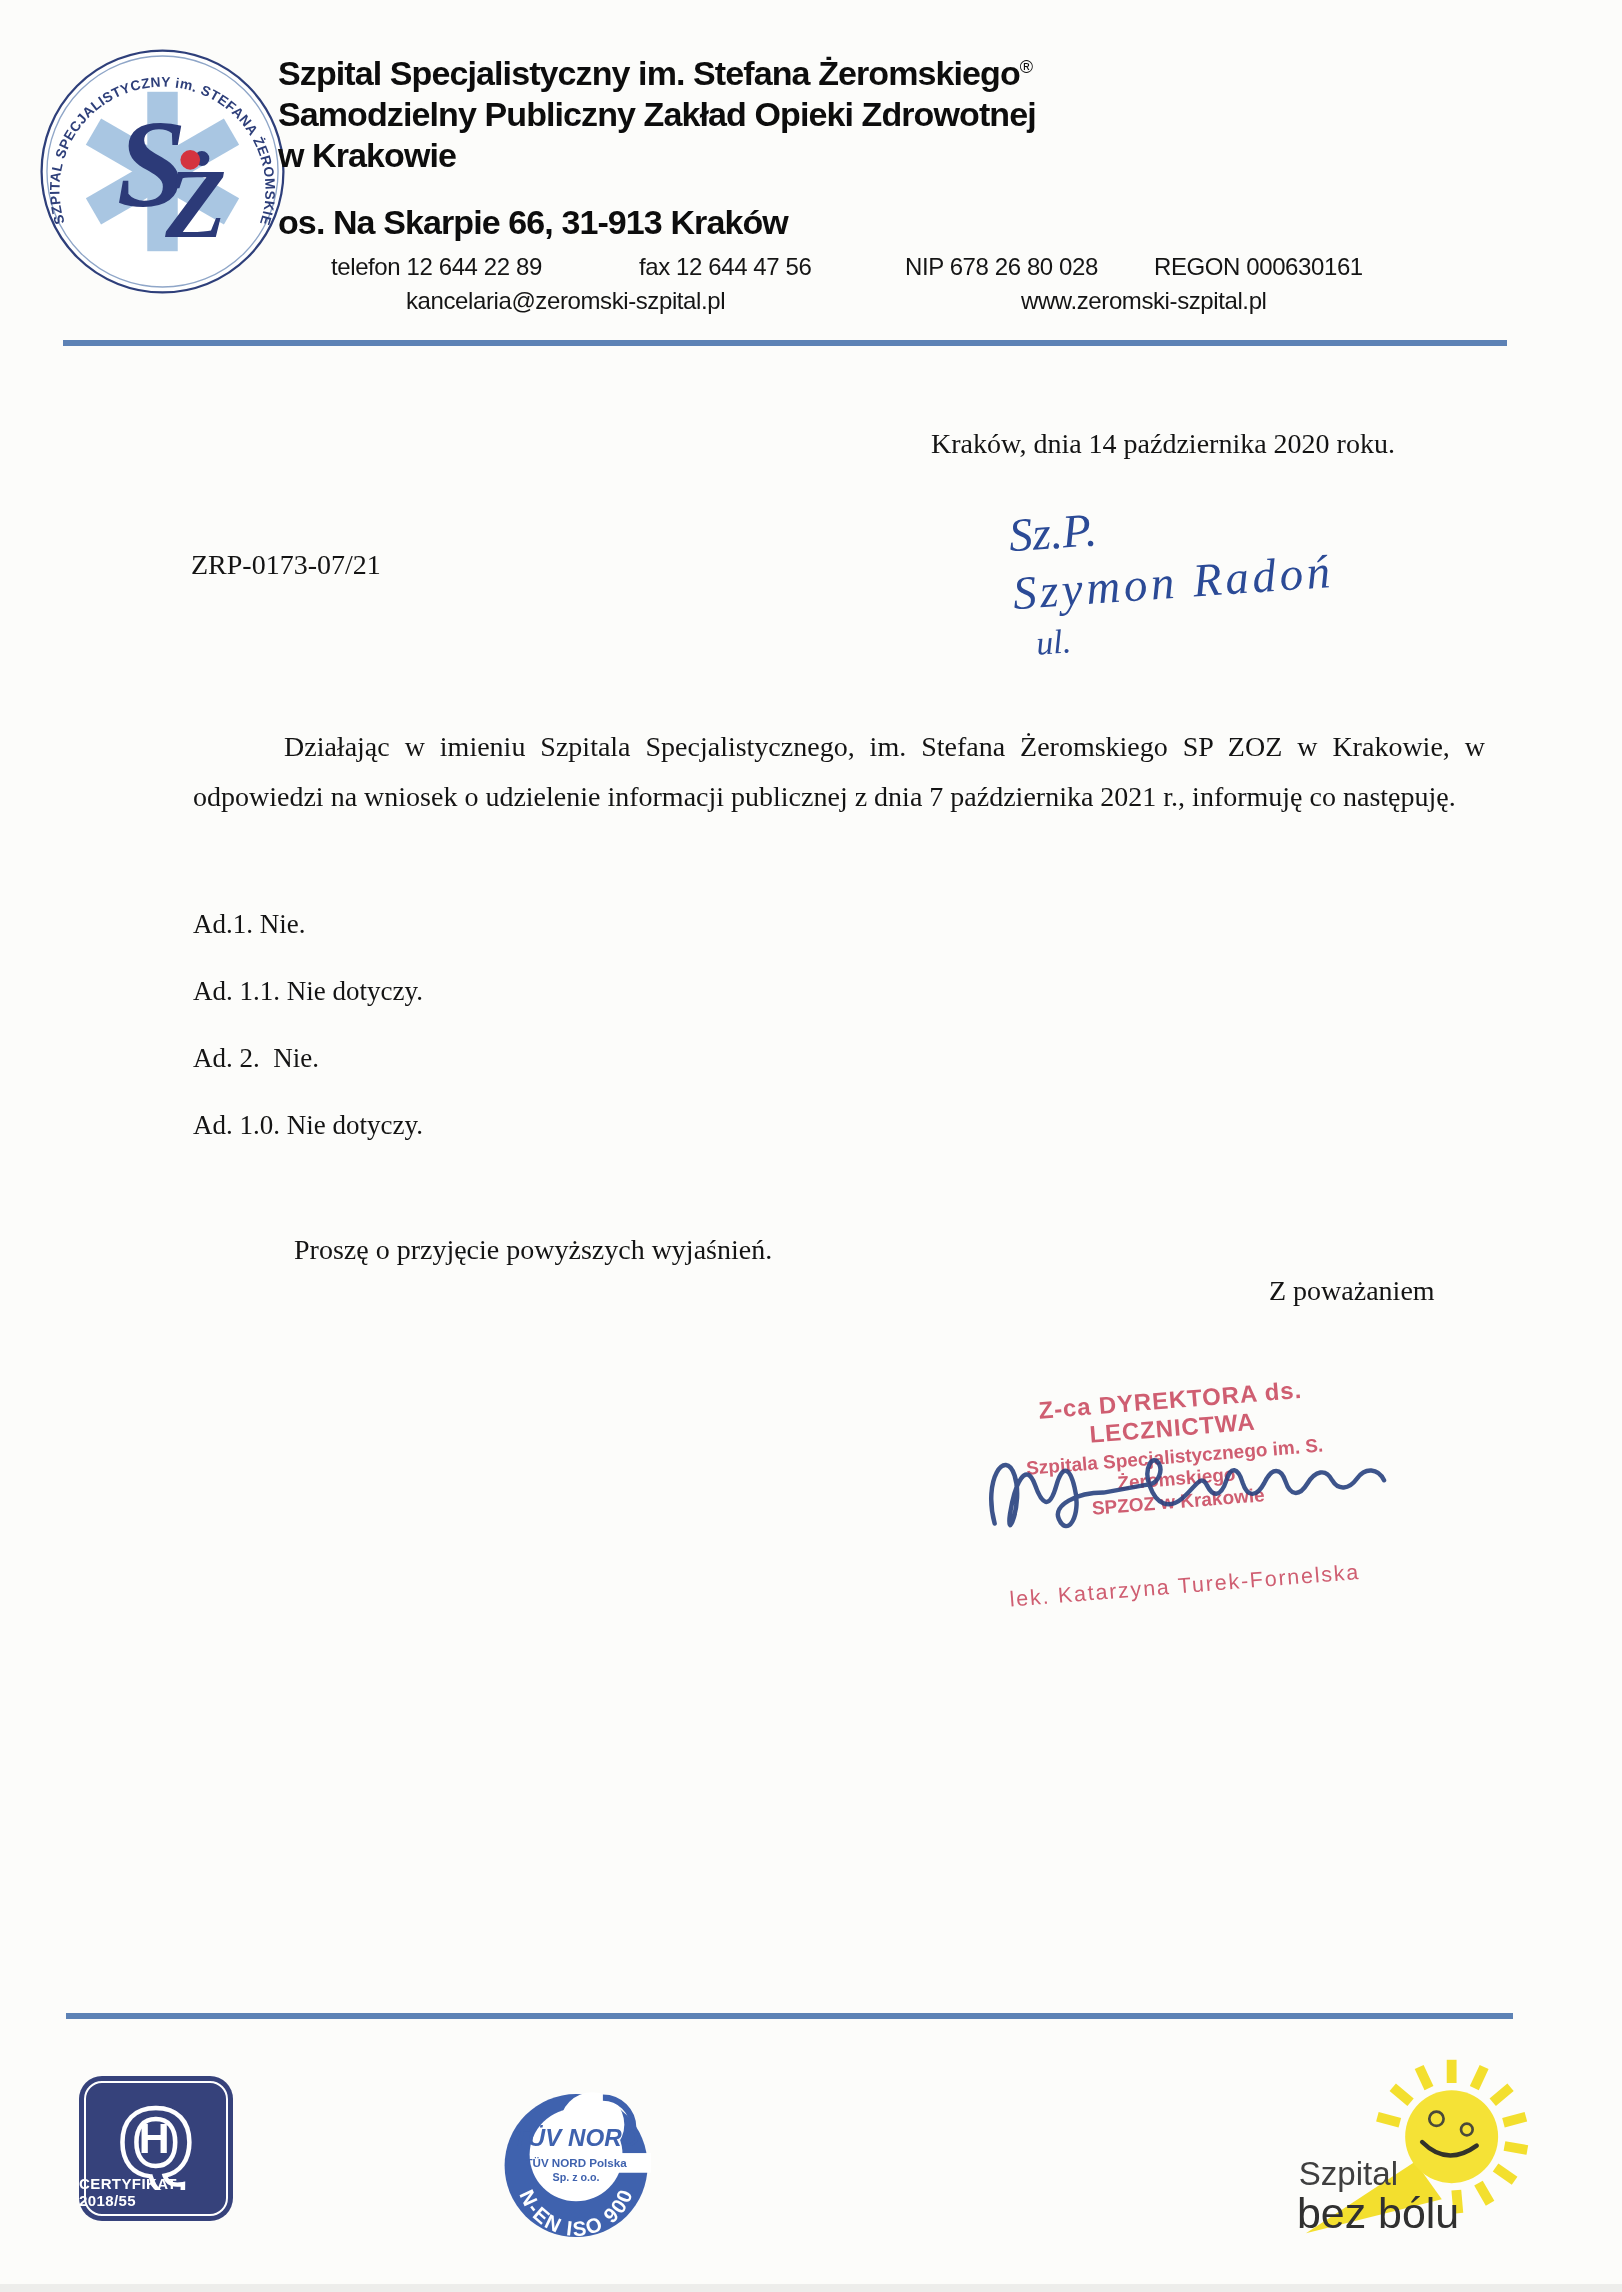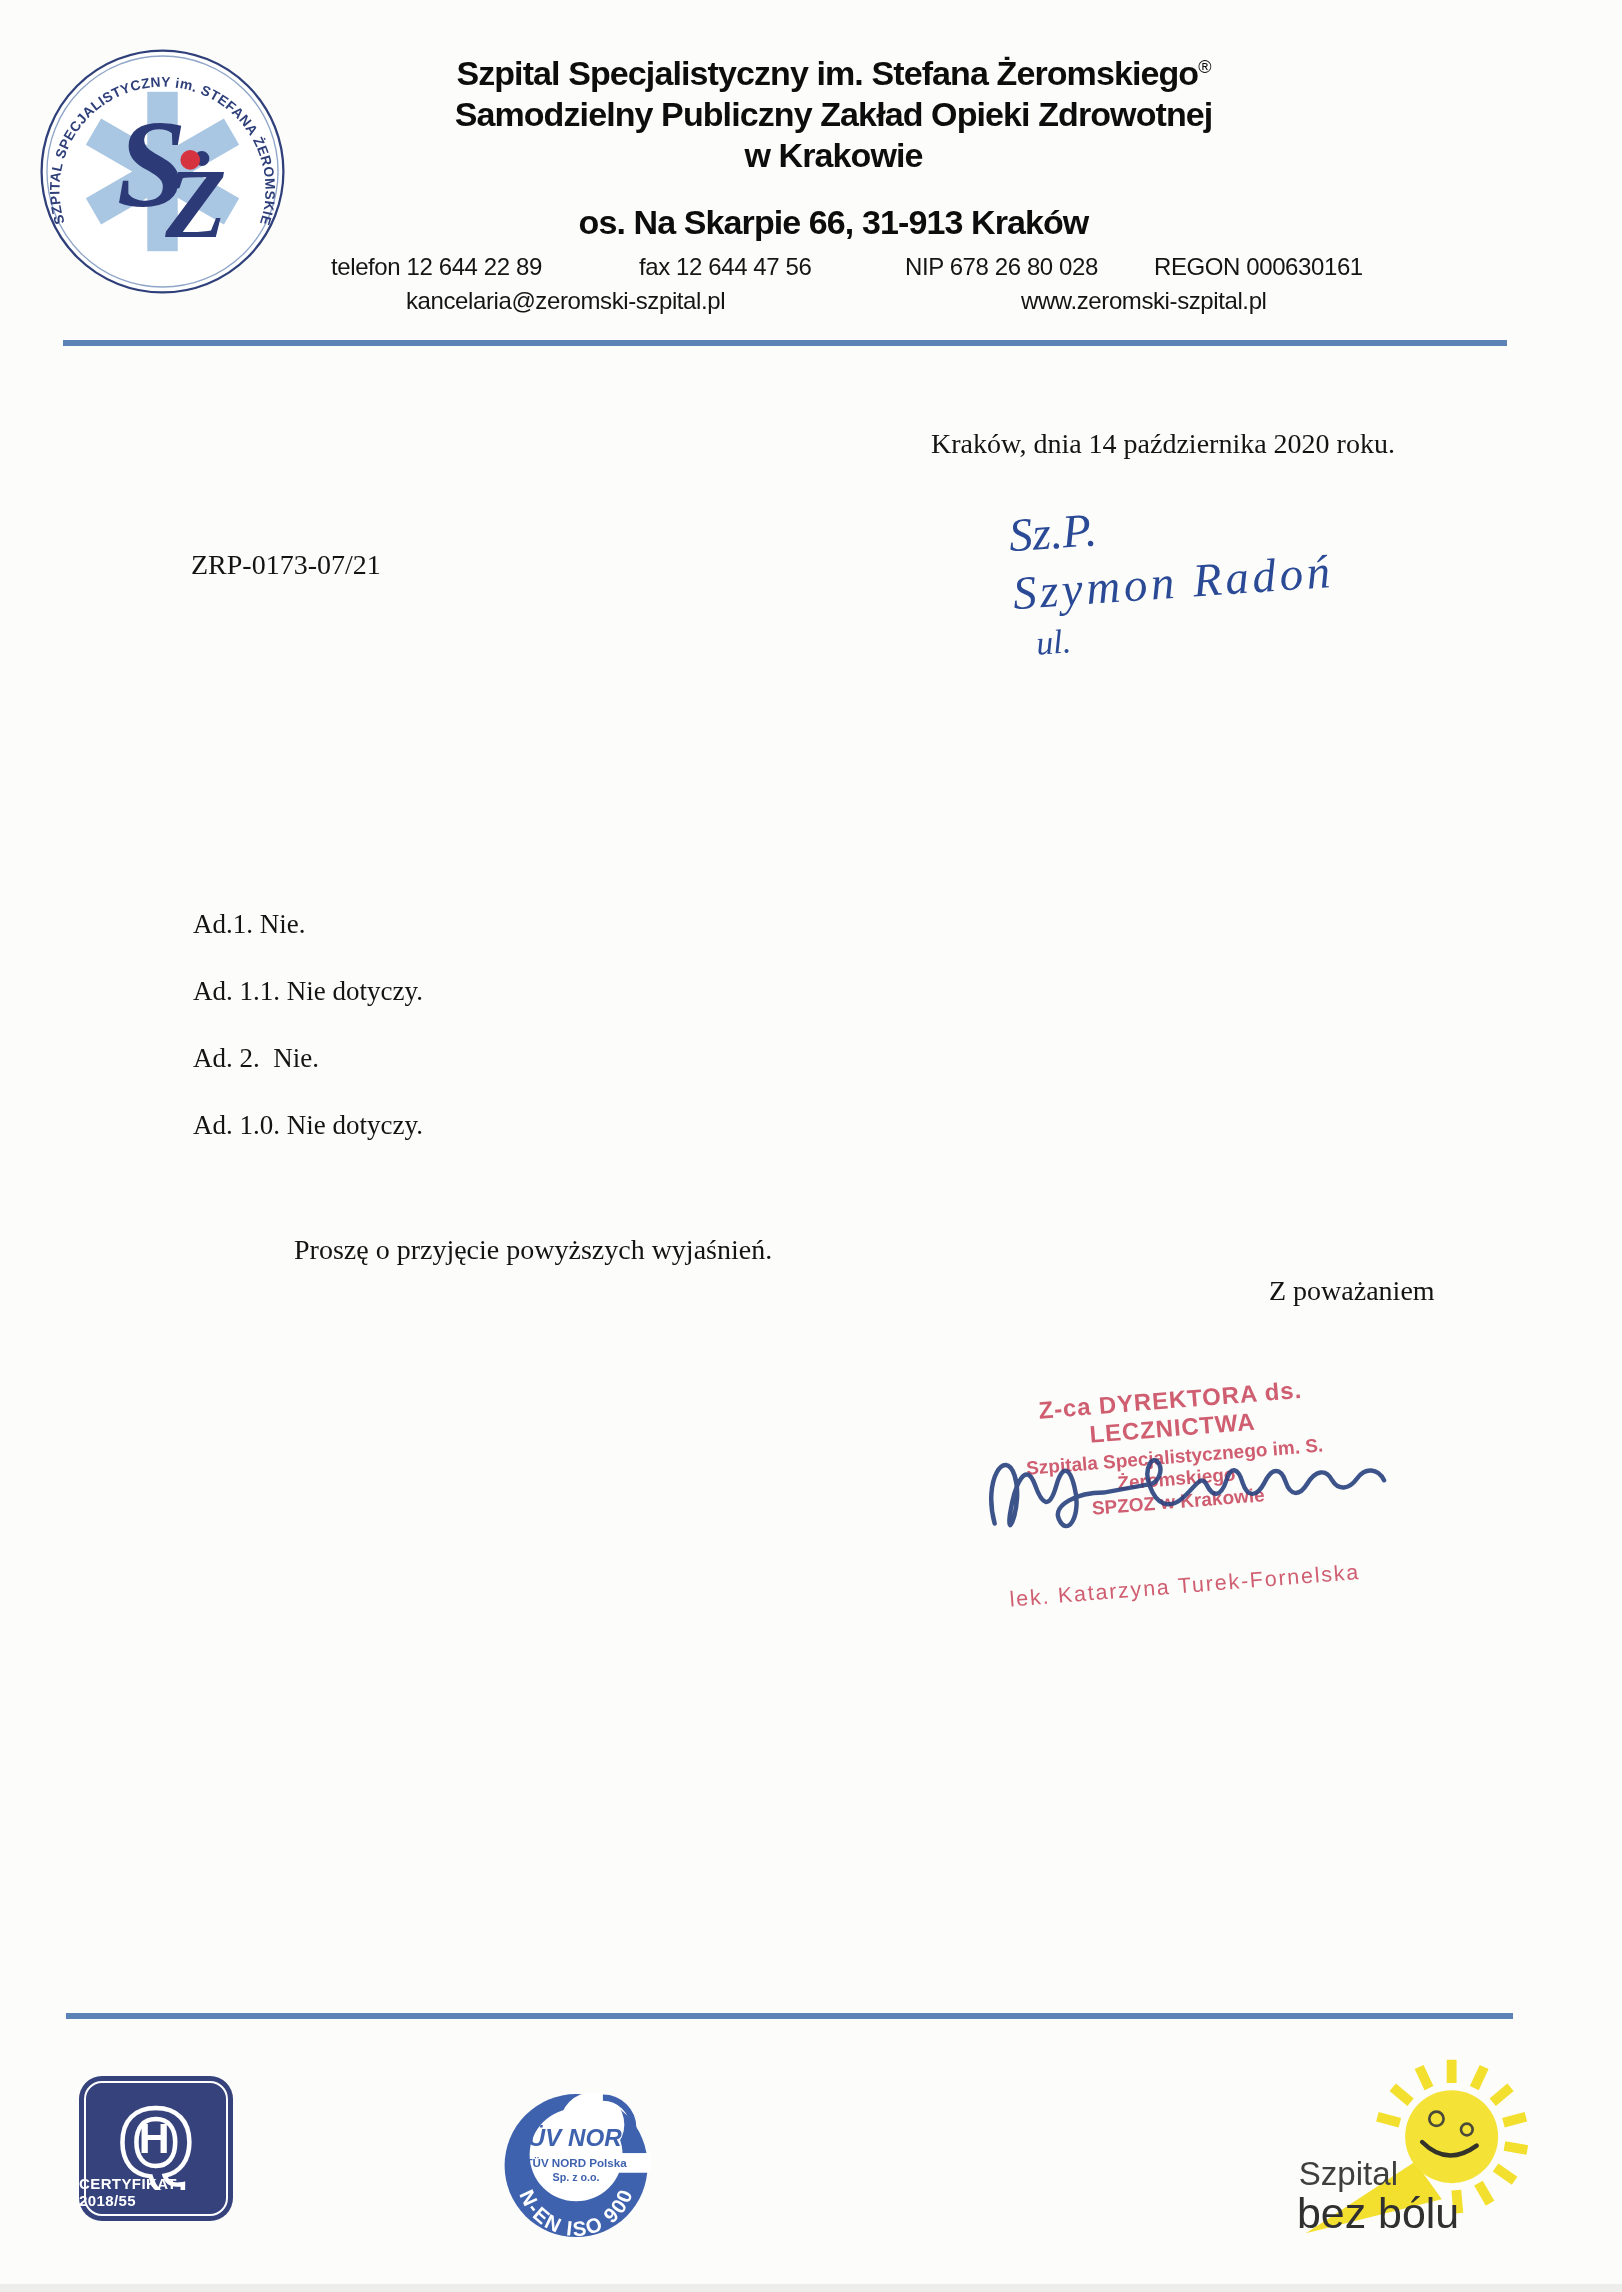--- a/index.html
+++ b/index.html
@@ -2,21 +2,21 @@
 <html style="font-size:14.3px"><head>
 <meta charset="utf-8">
 <style>
   html,body{margin:0;padding:0;background:#e9e9e7;}
   #page{position:relative;width:1623px;height:2293px;background:#fcfcfa;overflow:hidden;
         font-family:"Liberation Sans",sans-serif;color:#111;}
   #page::after{content:"";position:absolute;left:0;bottom:0;width:100%;height:9px;background:#ededeb;}
 
   
   .logo-badge{position:absolute;left:38px;top:47px;width:249px;height:249px;}
-  .header-text{position:absolute;left:278px;top:47px;width:1111px;text-align:center;}
+  .header-text{position:absolute;left:278px;top:47px;width:1111px;}
   .org-line{font-size:34px;font-weight:bold;letter-spacing:-0.9px;line-height:41px;color:#0d0d0d;}
   .org-line sup{font-size:18px;font-weight:normal;}
   .addr-line{font-size:34px;font-weight:bold;letter-spacing:-0.9px;margin-top:27px;color:#0d0d0d;}
   .contact{position:absolute;font-size:24px;letter-spacing:-0.4px;color:#151515;white-space:nowrap;}
   .rule{position:absolute;left:63px;width:1444px;height:6.3px;background:#5d82b5;}
 
   
   .serif{font-family:"Liberation Serif",serif;color:#141414;}
   .date-line{position:absolute;left:931px;top:428px;font-size:28px;}
   .ref-number{position:absolute;left:191px;top:549px;font-size:28px;}
@@ -94,20 +94,21 @@
 
   <div class="serif date-line">Kraków, dnia 14 października 2020 roku.</div>
   <div class="serif ref-number">ZRP-0173-07/21</div>
 
   <div class="handwriting">
     <div class="hw1">Sz.P.</div>
     <div class="hw2">Szymon Radoń</div>
     <div class="hw3">ul.</div>
   </div>
 
+  <div class="serif body-par">Działając w imieniu Szpitala Specjalistycznego, im. Stefana Żeromskiego SP ZOZ w Krakowie, w odpowiedzi na wniosek o udzielenie informacji publicznej z dnia 7 października 2021 r., informuję co następuję.</div>
 
   <div class="serif answers">
     <p class="answer">Ad.1. Nie.</p>
     <p class="answer">Ad. 1.1. Nie dotyczy.</p>
     <p class="answer">Ad. 2.  Nie.</p>
     <p class="answer">Ad. 1.0. Nie dotyczy.</p>
   </div>
 
   <div class="serif closing">Proszę o przyjęcie powyższych wyjaśnień.</div>
   <div class="serif valediction">Z poważaniem</div>

